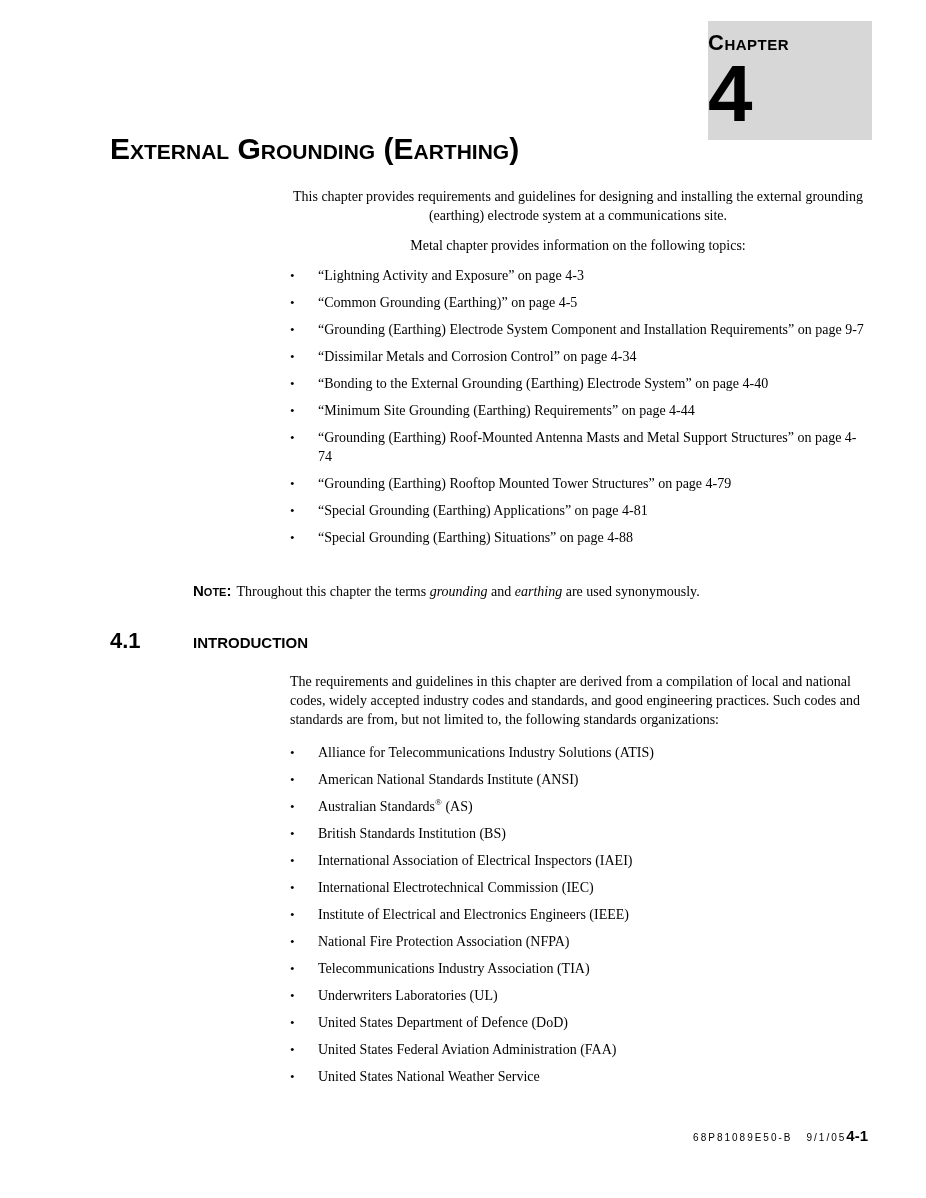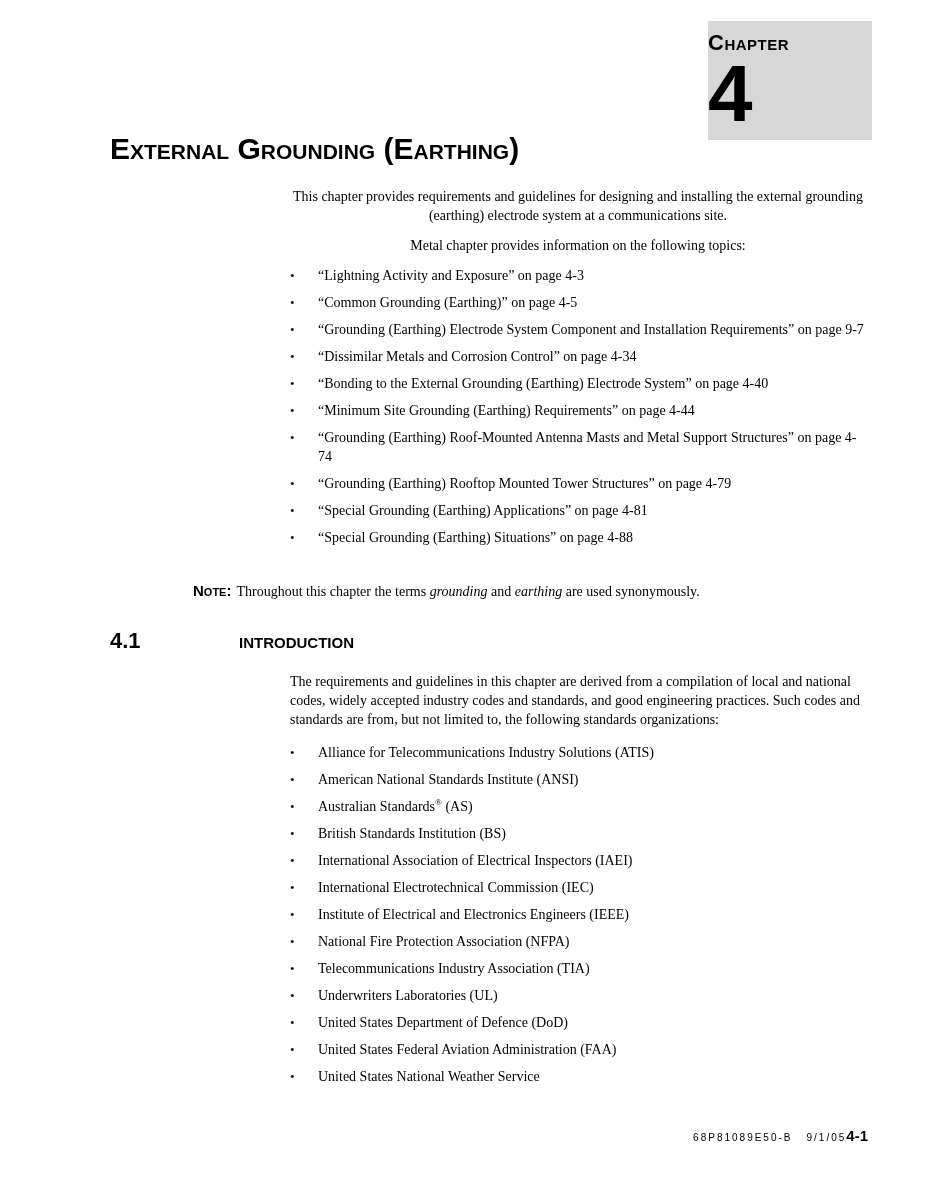--- a/index.html
+++ b/index.html
@@ -101,21 +101,21 @@
   .section-heading {
     position: absolute;
     left: 110px;
     top: 628px;
     font-family: "Liberation Sans", sans-serif;
     font-weight: bold;
     font-size: 22px;
     white-space: nowrap;
   }
   .section-number { display: inline-block; width: 83px; }
-  .section-title { font-variant: small-caps; text-transform: lowercase; margin-left: 46px; }
+  .section-title { font-variant: small-caps; text-transform: lowercase; }
   .section-title::first-letter { text-transform: uppercase; }
 
   .section-block {
     position: absolute;
     left: 290px;
     top: 672px;
     width: 576px;
     font-size: 14px;
     line-height: 19px;
   }

